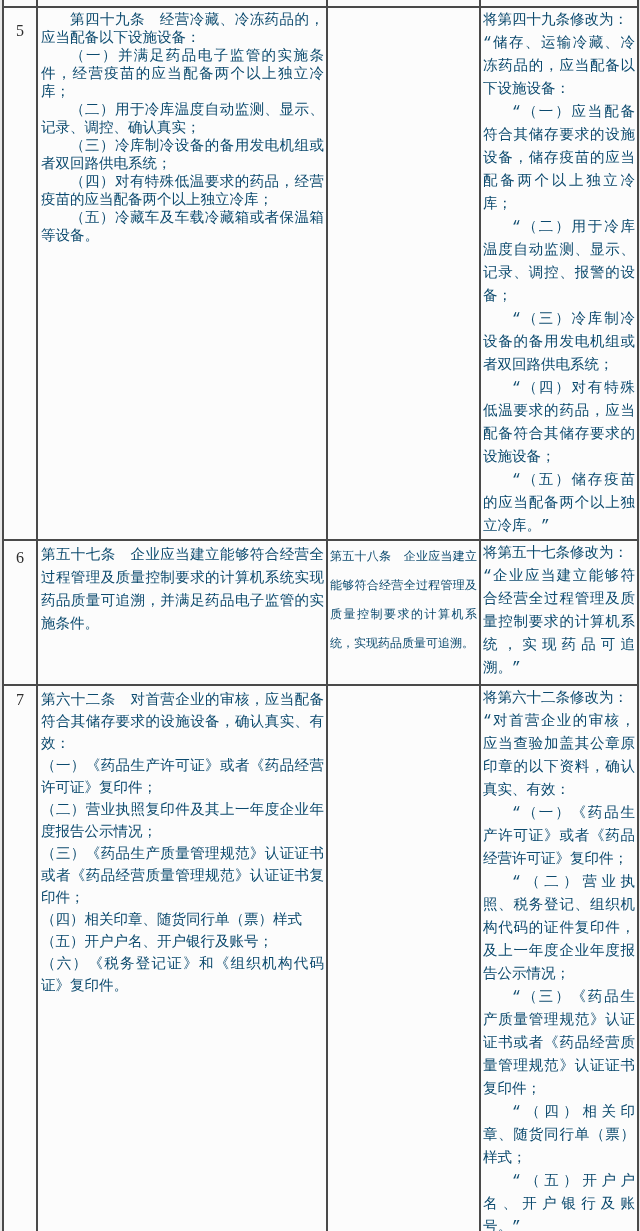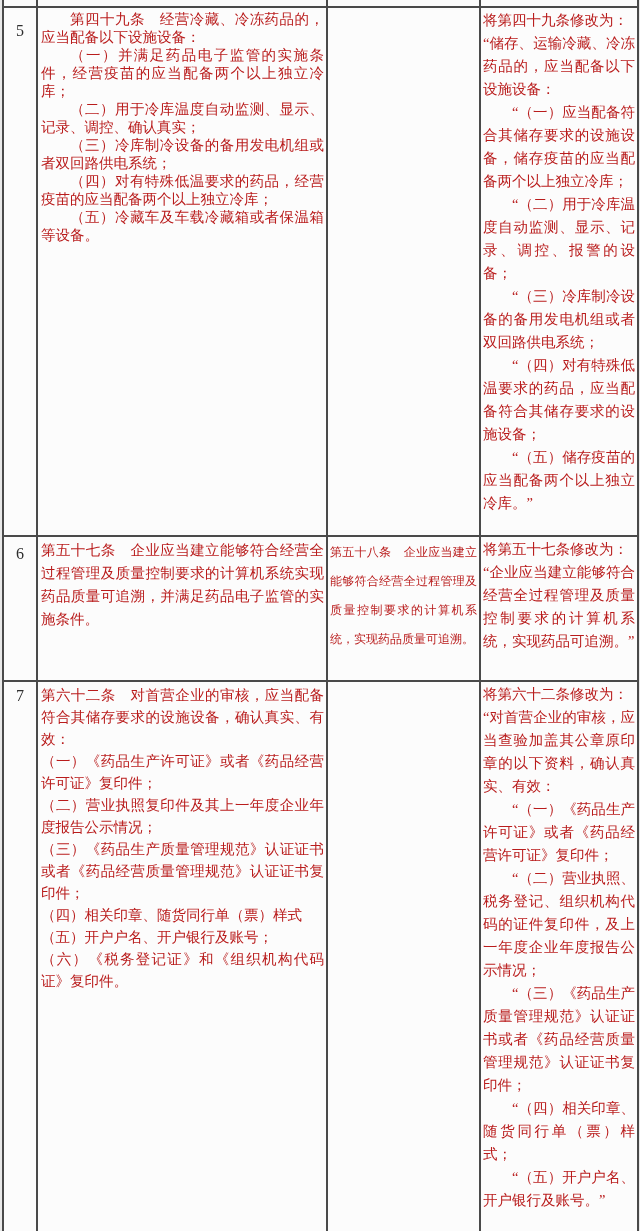--- a/index.html
+++ b/index.html
@@ -13,21 +13,21 @@
   table.cmp{
     position:absolute;left:2px;top:-27px;
     width:635px;
     border-collapse:collapse;
     table-layout:fixed;
   }
   td{
     border:2px solid #4a4a4a;
     background:#fcfcfc;
     vertical-align:top;
-    color:#b91c1c;
+    color:#0c4a6e;
     padding:2px 3px;
     overflow:hidden;
   }
   tr.row-spacer{height:33px;}
   tr.row-5{height:529px;}
   tr.row-6{height:145px;}
   tr.row-7{height:600px;}
 
   td.num{
     text-align:center;
@@ -42,21 +42,21 @@
   .para.indent{text-indent:2em;}
 
   td.c2{font-size:14.5px;padding:2px 2px 2px 3px;}
   tr.row-5 td.c2 .para{line-height:18px;}
   tr.row-6 td.c2 .para{line-height:23px;}
   tr.row-7 td.c2 .para{line-height:22px;}
 
   td.c3{font-size:12px;padding:1px 2px;}
   td.c3 .para{line-height:29px;}
 
-  td.c4{font-size:14.5px;padding:1px 2px;}
+  td.c4{font-size:14.5px;padding:1px 2px;font-family:Liberation Mono, monospace;}
   td.c4 .para{line-height:23px;}
 </style>
 </head>
 <body>
 
 <div class="page">
   <table class="cmp">
     <colgroup>
       <col style="width:34px">
       <col style="width:290px">

